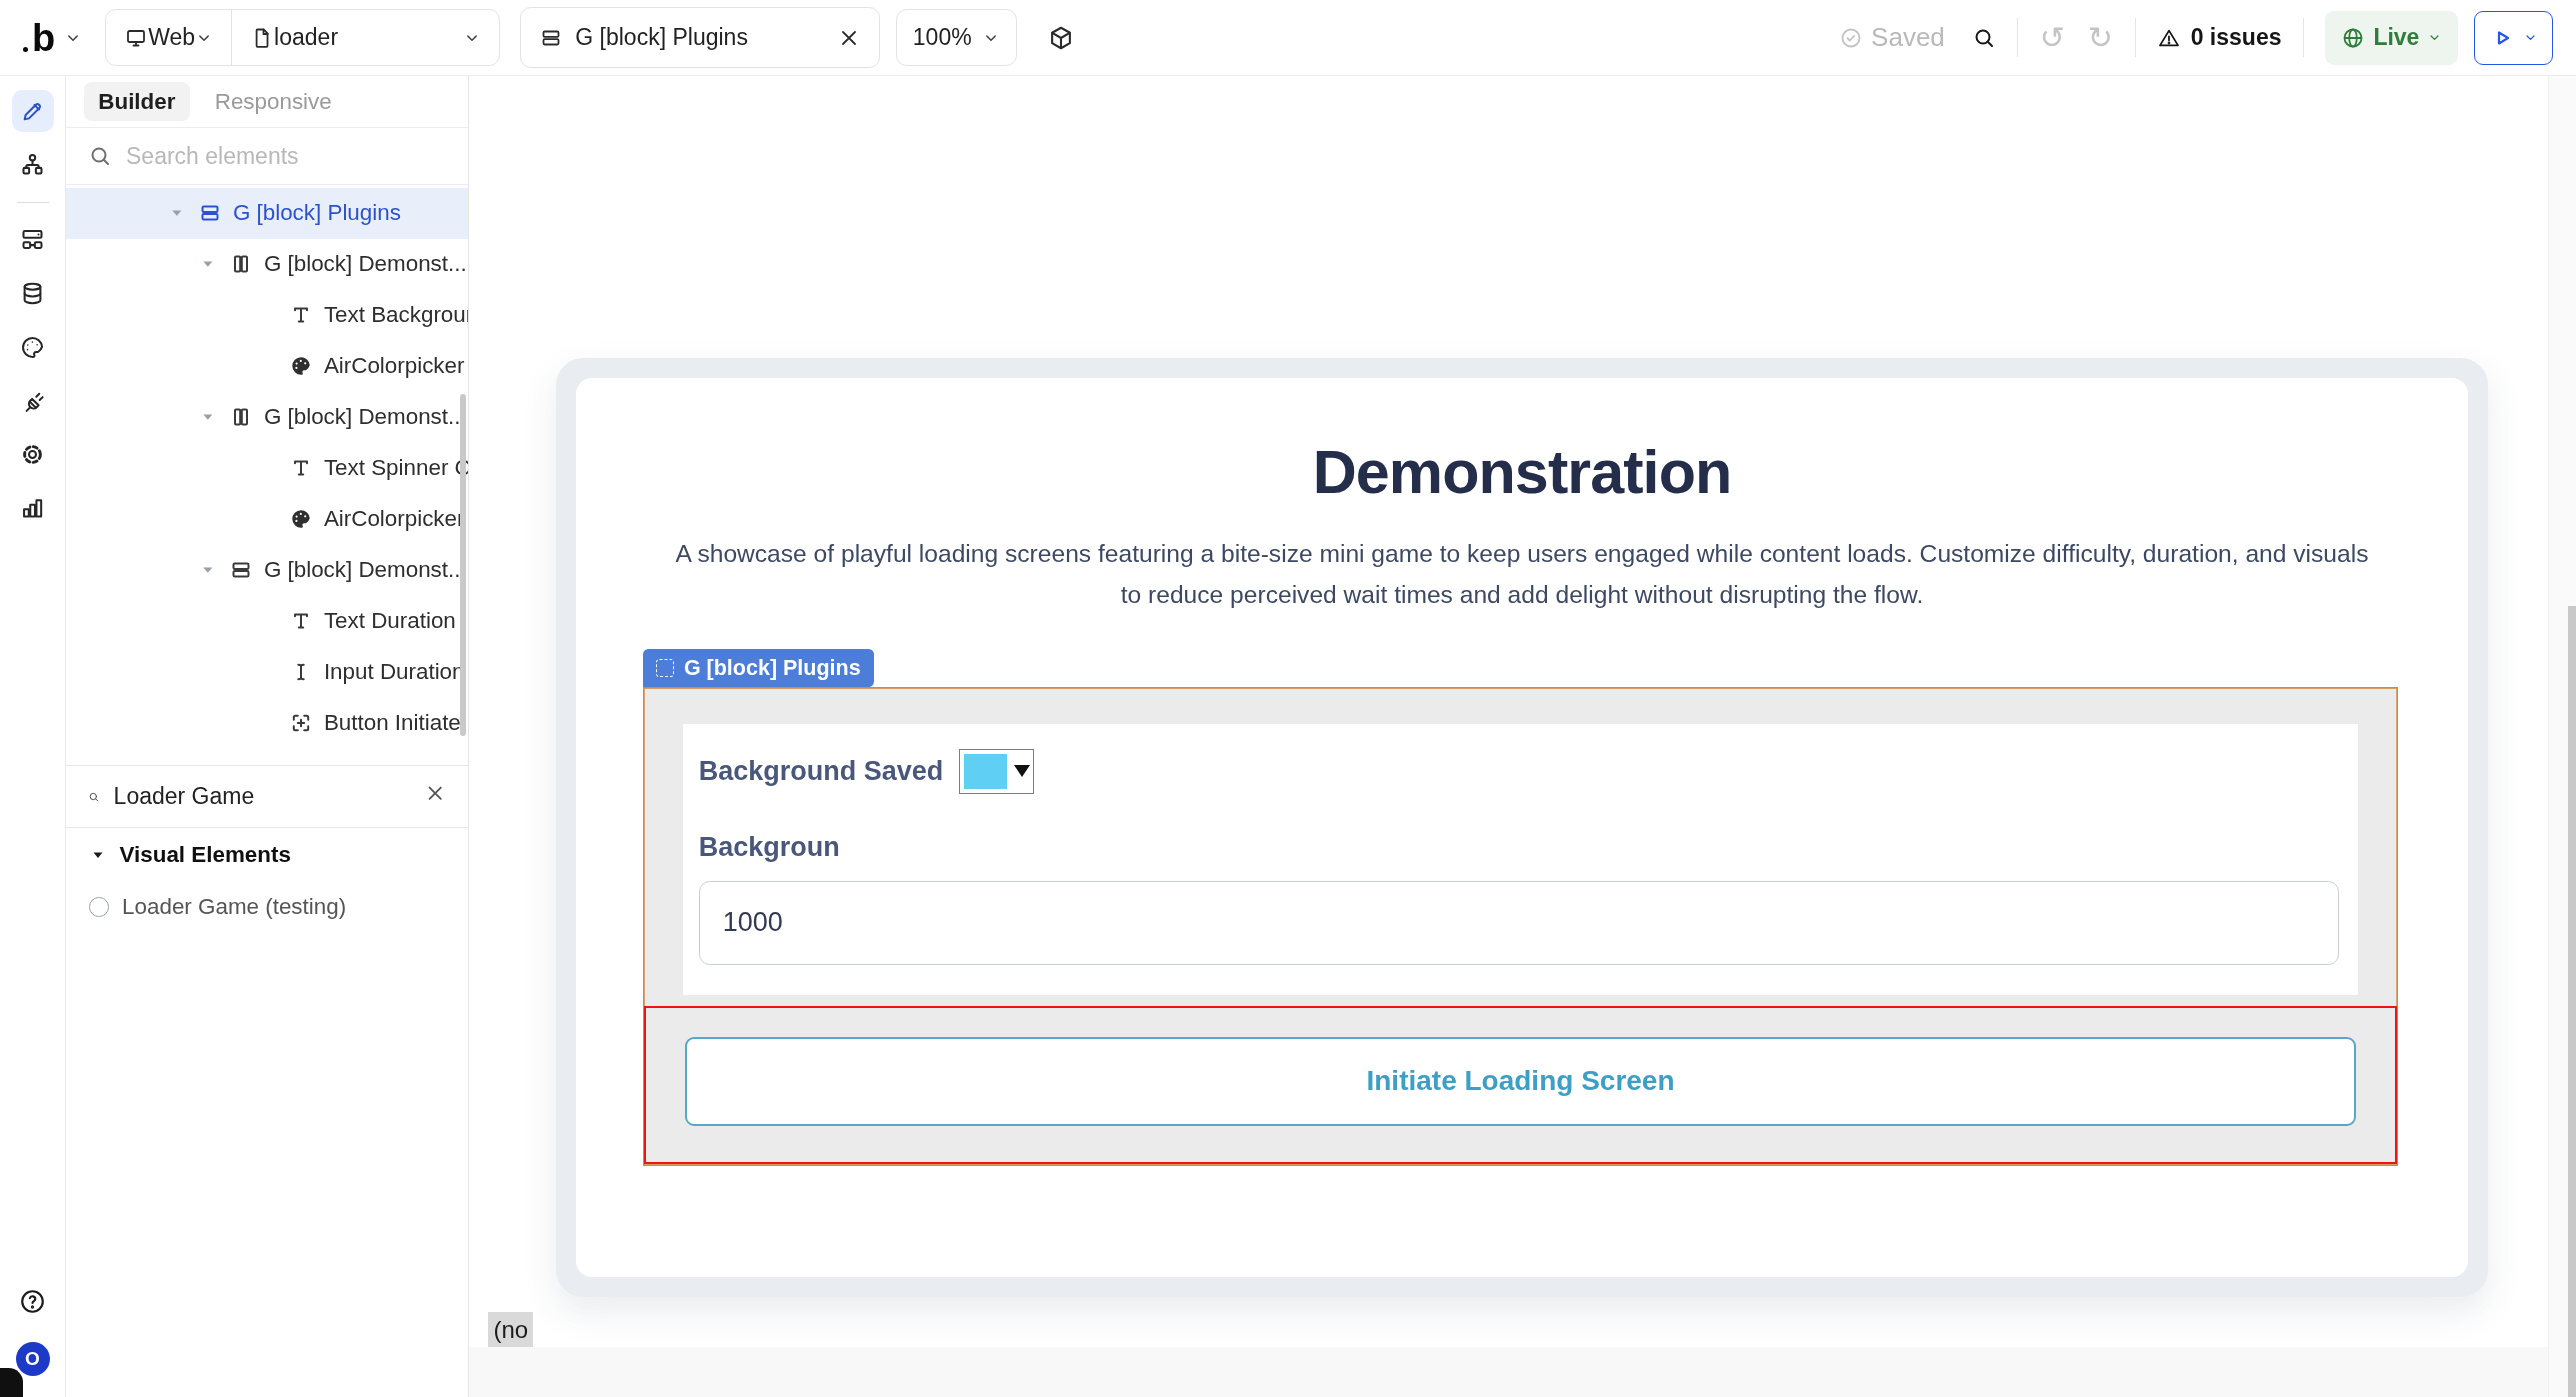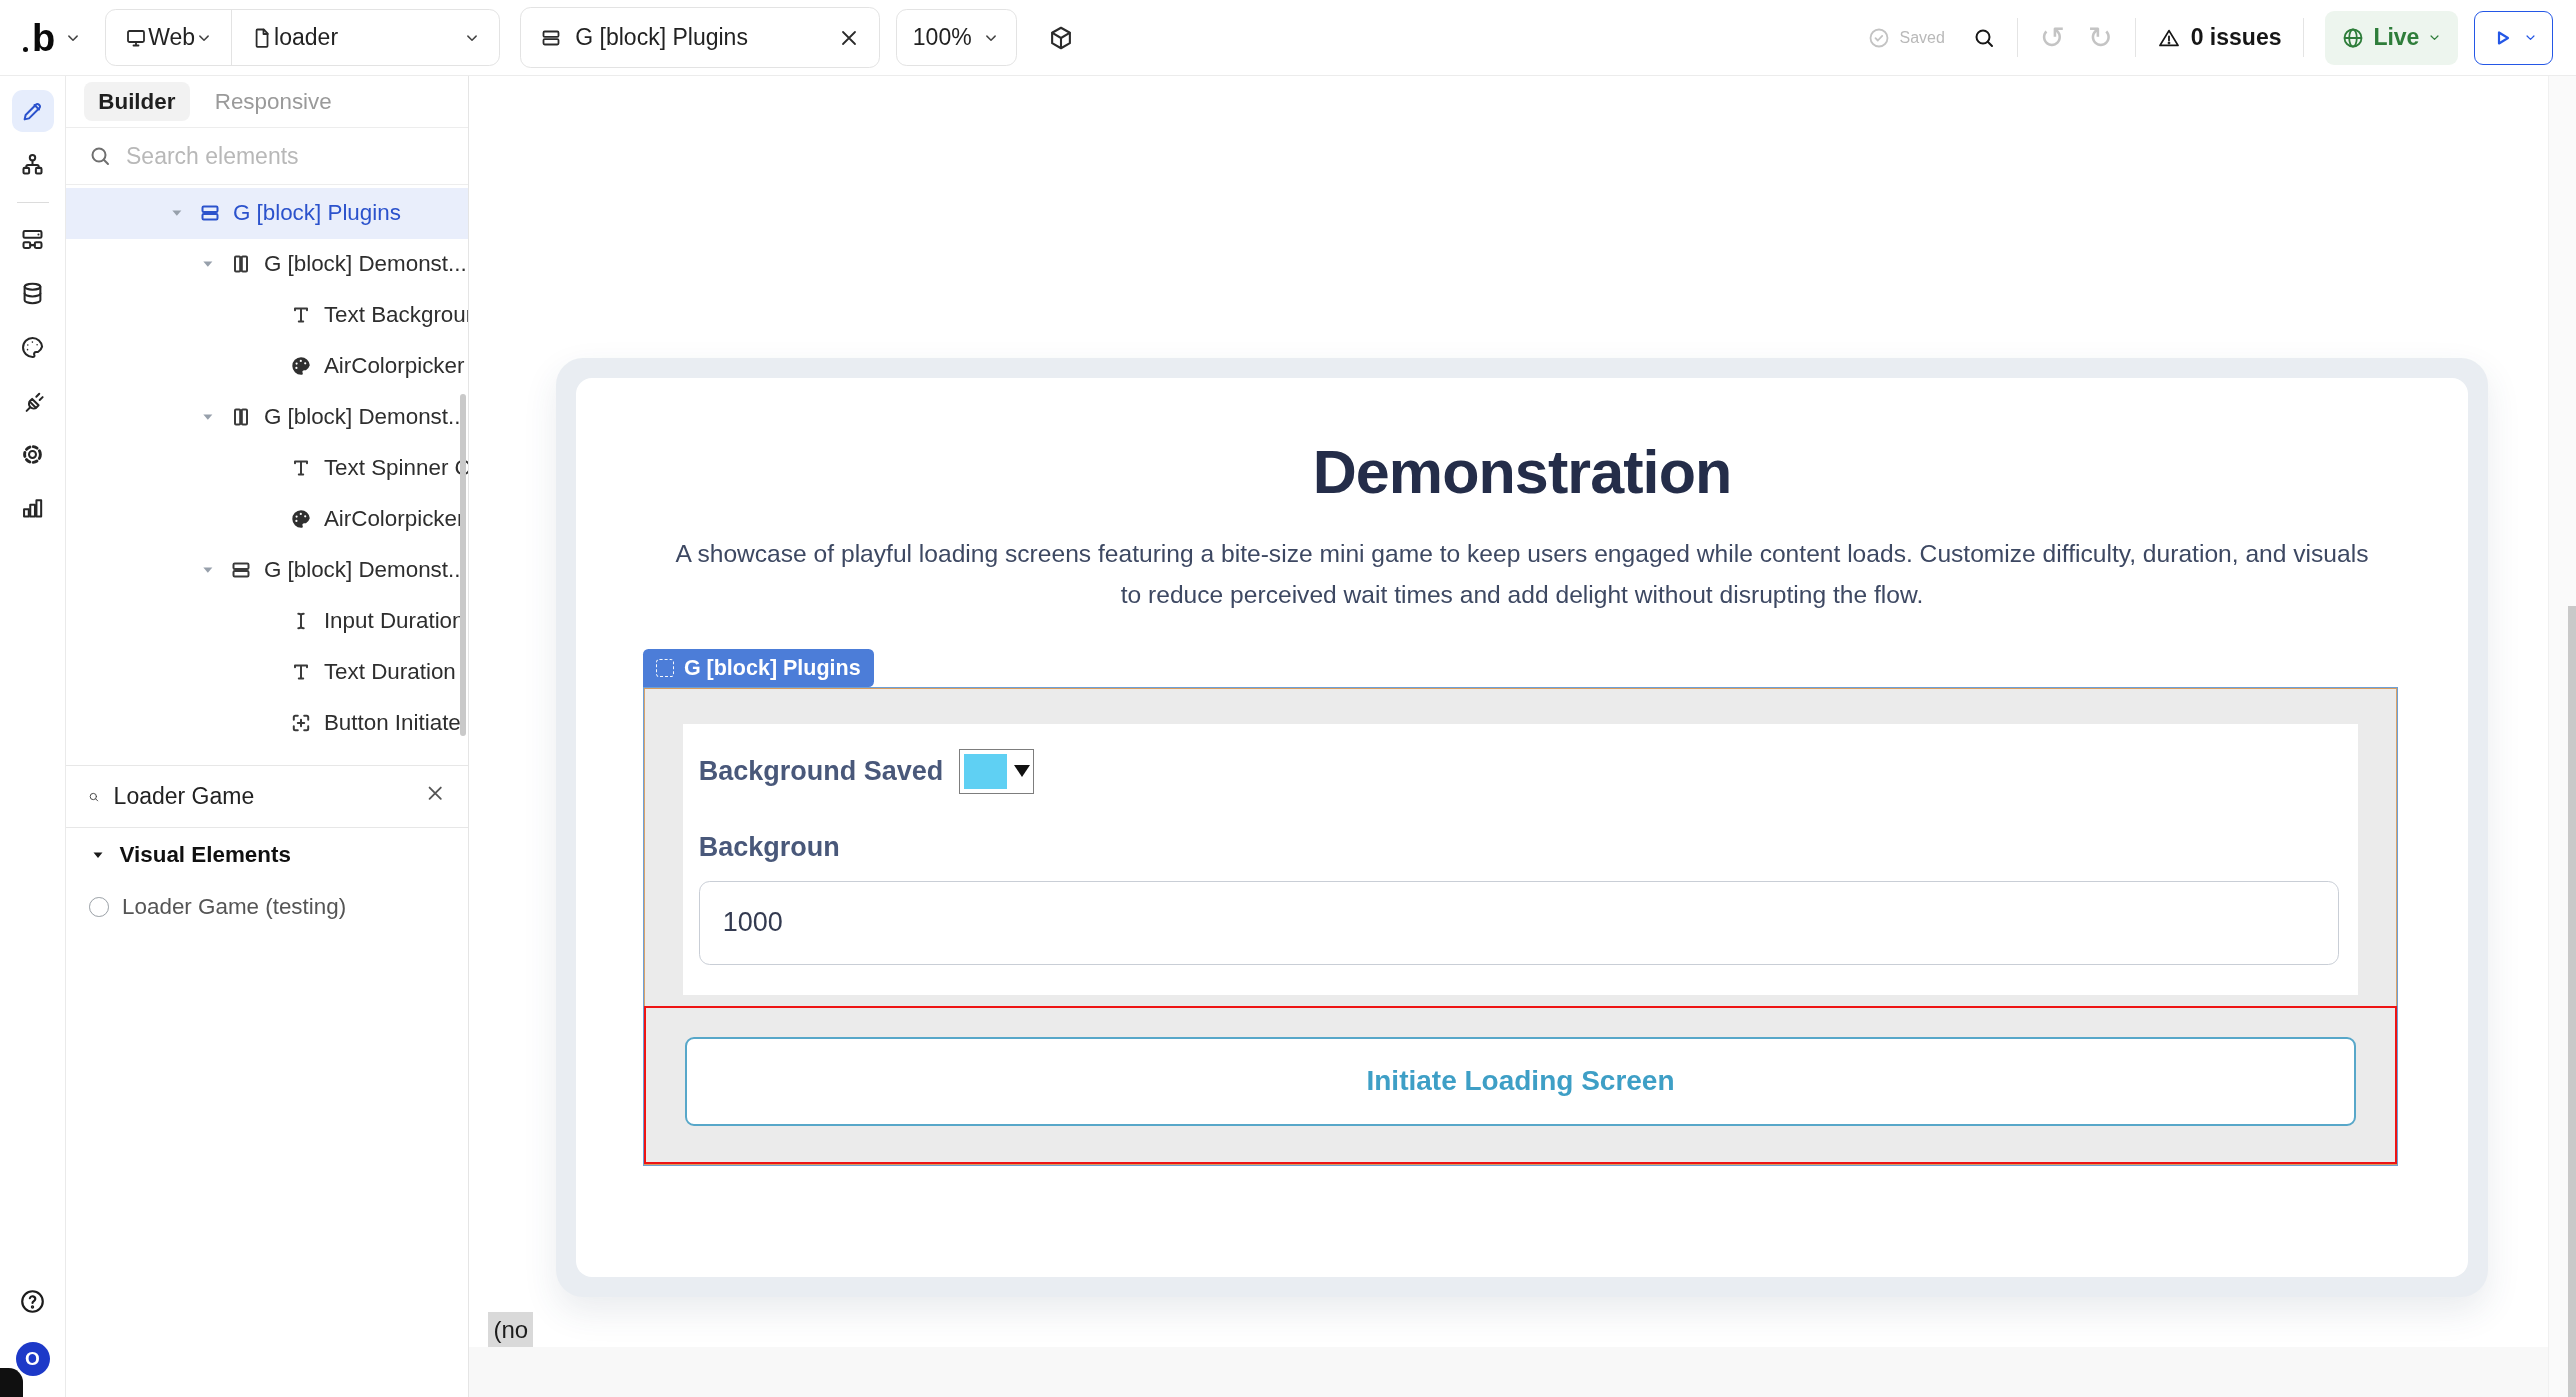--- a/index.html
+++ b/index.html
@@ -16,21 +16,21 @@
   .sel-group{display:flex;align-items:center;height:57px;border:1.3px solid #e3e3e3;border-radius:10.7px;overflow:hidden;}
   .sel{display:flex;align-items:center;gap:0;padding:0 18px;height:100%;font-size:23px;color:#222;}
   .sel + .sel{border-left:1.3px solid #e3e3e3;width:268px;}
   .sel .spacer{flex:1;}
   .ticon{width:24px;height:24px;stroke:#2b2b2b;fill:none;stroke-width:1.8;stroke-linecap:round;stroke-linejoin:round;}
   .tab{display:flex;align-items:center;gap:12.5px;height:61px;width:360px;border:1.3px solid #e3e3e3;border-radius:10.7px;padding:0 18px;margin-left:19.7px;font-size:23px;color:#222;}
   .tab .spacer{flex:1;}
   .zoomsel{display:flex;align-items:center;gap:10.7px;height:57px;border:1.3px solid #e3e3e3;border-radius:10.7px;padding:0 16px;margin-left:16px;font-size:23px;color:#222;justify-content:flex-end;}
   .cube-btn{margin-left:30px;display:grid;place-items:center;}
   .tb-right{margin-left:auto;display:flex;align-items:center;}
-  .saved{display:flex;align-items:center;gap:8px;font-size:16px;color:#b9b9b9;}
+  .saved{display:flex;align-items:center;gap:8px;font-size:26px;color:#b9b9b9;}
   .saved .ticon{stroke:#c3c3c3;}
   .search-btn{margin-left:27px;display:grid;place-items:center;}
   .tsep{width:0.9px;height:39px;background:#e4e4e4;margin:0 21.5px;}
   .histbtn{font-size:30px;color:#c4c4c4;line-height:1;}
   .histbtn + .histbtn{margin-left:23px;}
   .issues{display:flex;align-items:center;gap:9.8px;font-size:23px;font-weight:600;color:#161616;}
   .livebtn{display:flex;align-items:center;gap:8px;height:54px;padding:0 16px;border-radius:9px;background:#edf5ee;color:var(--live-green);font-size:23px;font-weight:600;}
   .livebtn .ticon{stroke:var(--live-green);}
   .livebtn .chev{stroke:var(--live-green);}
   .playbtn{display:flex;align-items:center;gap:9px;height:54px;padding:0 14.3px;margin-left:16px;border:1.8px solid var(--play-blue);border-radius:9px;background:#fff;}
@@ -394,36 +394,36 @@
               <svg viewBox="0 0 24 24">
                 <rect x="4.5" y="5.5" width="15" height="5.4" rx="1.2"></rect>
                 <rect x="4.5" y="13.1" width="15" height="5.4" rx="1.2"></rect>
               </svg>
             </span>
     <span class="node-label">G [block] Demonst...</span>
   </div>
           <div class="tree-row" style="padding-left: 191px;">
     <span class="caret"></span>
     <span class="node-icon">
+              <svg viewBox="0 0 24 24">
+                <path d="M6 5.5h12M6 5.5v1.8M18 5.5v1.8M12 5.5v13M9.8 18.5h4.4"></path>
+              </svg>
+            </span>
+    <span class="node-label">Text Duration</span>
+  </div>
+          <div class="tree-row" style="padding-left: 191px;">
+    <span class="caret"></span>
+    <span class="node-icon">
               <svg viewBox="0 0 24 24" stroke-width="1.8">
                 <path d="M9.3 4.8c1.8 0 2.7.9 2.7.9s.9-.9 2.7-.9"></path>
                 <path d="M12 5.7v12.6"></path>
                 <path d="M9.3 19.2c1.8 0 2.7-.9 2.7-.9s.9.9 2.7.9"></path>
               </svg>
             </span>
     <span class="node-label">Input Duration</span>
-  </div>
-          <div class="tree-row" style="padding-left: 191px;">
-    <span class="caret"></span>
-    <span class="node-icon">
-              <svg viewBox="0 0 24 24">
-                <path d="M6 5.5h12M6 5.5v1.8M18 5.5v1.8M12 5.5v13M9.8 18.5h4.4"></path>
-              </svg>
-            </span>
-    <span class="node-label">Text Duration</span>
   </div>
           <div class="tree-row" style="padding-left: 191px;">
     <span class="caret"></span>
     <span class="node-icon">
               <svg viewBox="0 0 24 24" stroke-width="1.8">
                 <path d="M8.8 4.8H6.3a1.5 1.5 0 0 0-1.5 1.5v2.5"></path>
                 <path d="M15.2 4.8h2.5a1.5 1.5 0 0 1 1.5 1.5v2.5"></path>
                 <path d="M19.2 15.2v2.5a1.5 1.5 0 0 1-1.5 1.5h-2.5"></path>
                 <path d="M4.8 15.2v2.5a1.5 1.5 0 0 0 1.5 1.5h2.5"></path>
                 <path d="M12 8.8v6.4M8.8 12h6.4"></path>

